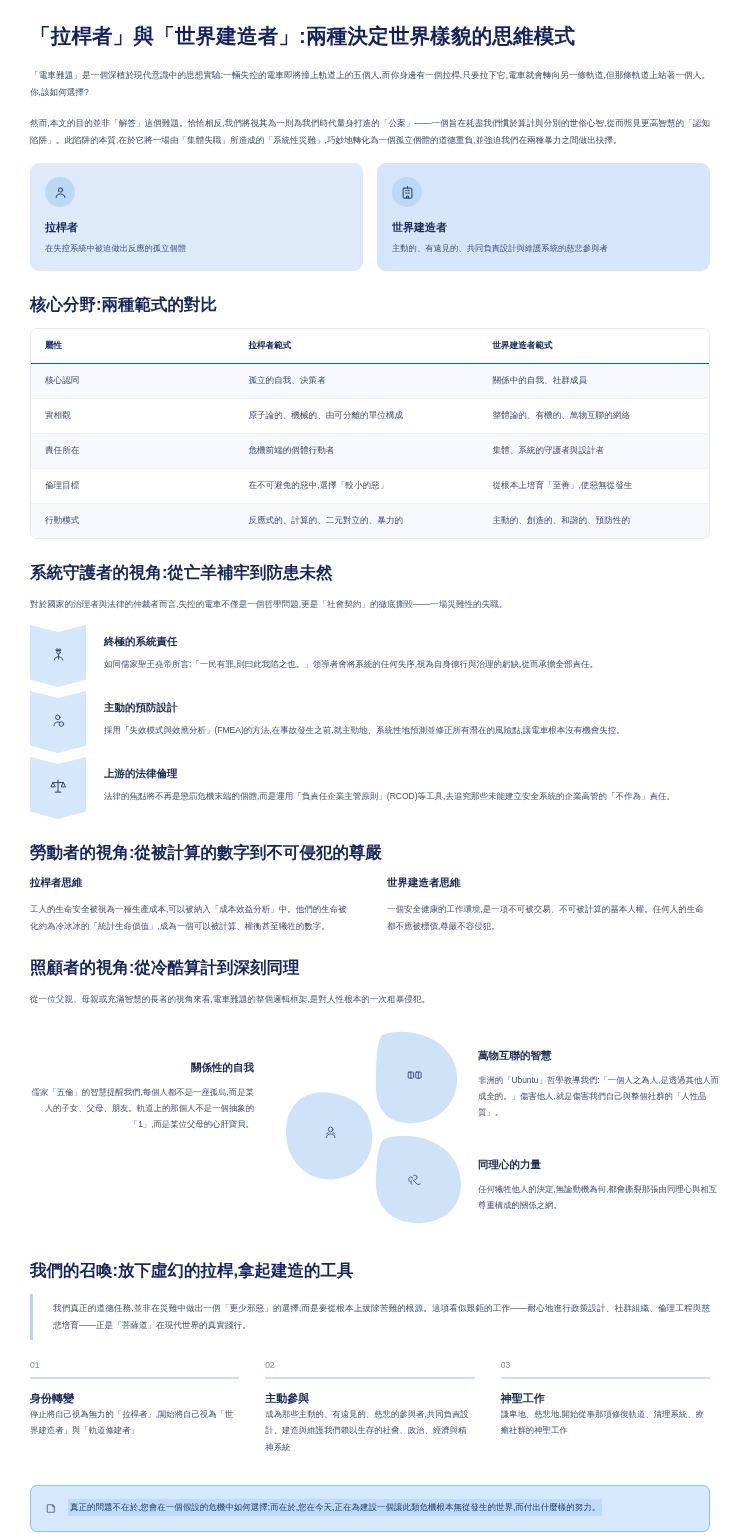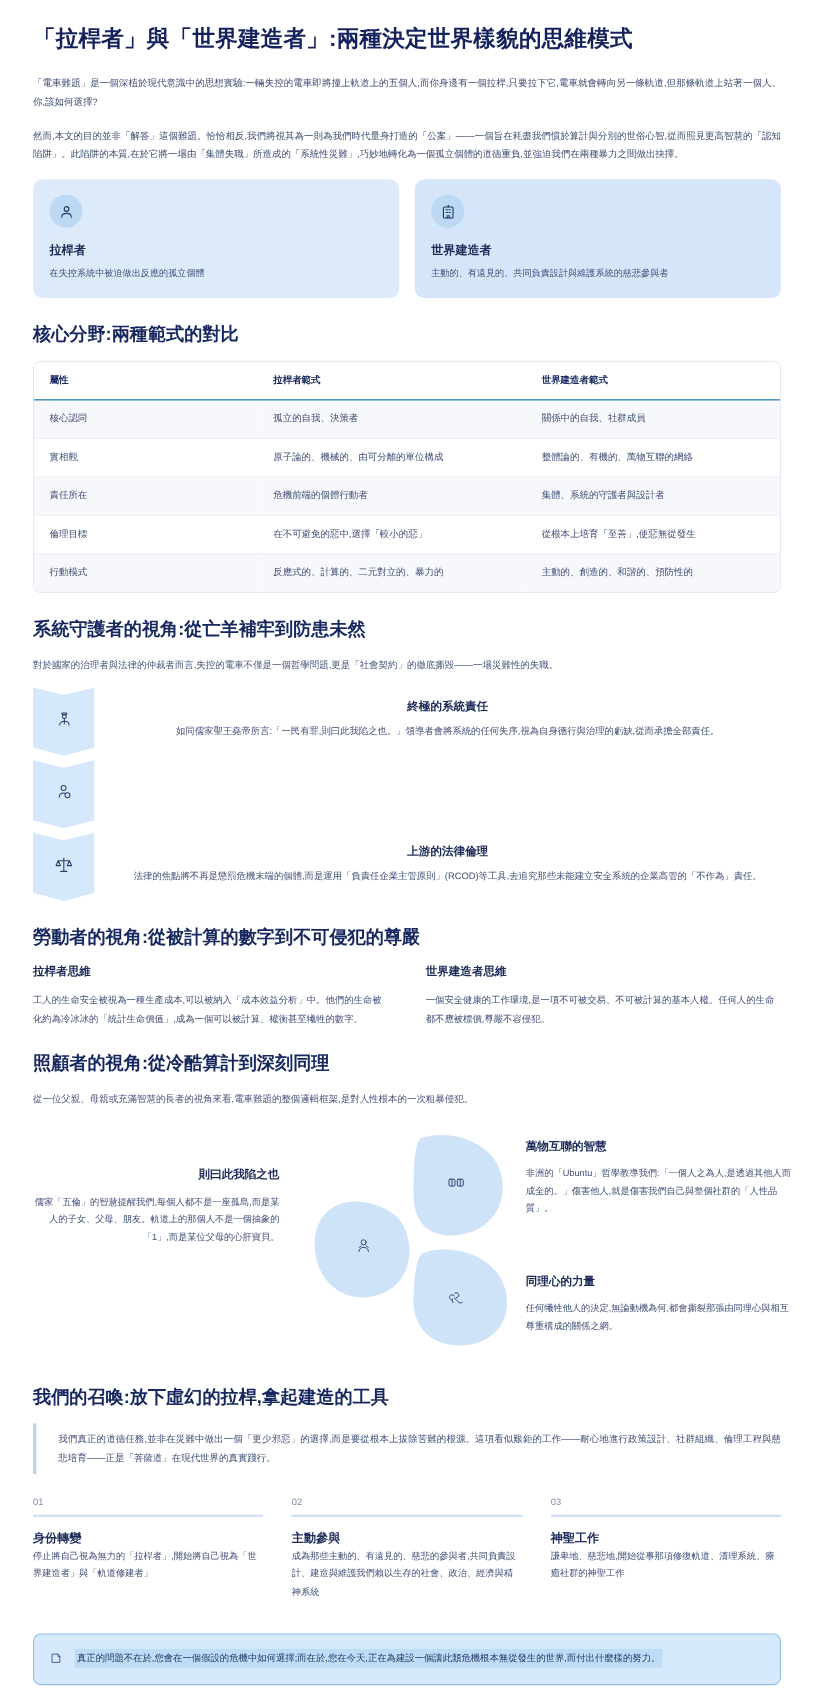--- a/index.html
+++ b/index.html
@@ -113,21 +113,20 @@
   col.c1 { width: 30%; }
   col.c2 { width: 36%; }
   col.c3 { width: 34%; }
 
   
   .timeline { margin-top: 4px; }
   .tl-item {
     display: flex;
     align-items: flex-start;
     margin-bottom: 4px;
-    text-align: center;
   }
   .tl-chev {
     width: 56px;
     min-height: 62px;
     background: #d5e7fa;
     -webkit-clip-path: polygon(0 0, 50% 11%, 100% 0, 100% 88%, 50% 100%, 0 88%);
     clip-path: polygon(0 0, 50% 11%, 100% 0, 100% 88%, 50% 100%, 0 88%);
     display: flex; align-items: center; justify-content: center;
     flex: 0 0 56px;
     margin-right: 18px;
@@ -166,21 +165,21 @@
     height: 218px;
     margin-top: 6px;
   }
   .petal-svg { position: absolute; left: 254px; top: 8px; }
   .petal-left {
     position: absolute;
     left: 0; top: 40px;
     width: 224px;
     text-align: right;
   }
-  .petal-right-1 { position: absolute; left: 448px; top: 14px; width: 246px; }
+  .petal-right-1 { position: absolute; left: 448px; top: 28px; width: 246px; }
   .petal-right-2 { position: absolute; left: 448px; top: 137px; width: 246px; }
   .petal-title {
     font-size: 10.5px;
     font-weight: 700;
     color: #1b2a58;
     margin-bottom: 9px;
   }
   .petal-text {
     font-size: 8.4px;
     line-height: 1.95;
@@ -348,20 +347,24 @@
     <div class="tl-item">
       <div class="tl-chev">
         <span>
           <svg width="17" height="17" viewBox="0 0 24 24" fill="none" stroke="#2d3f6b" stroke-width="1.3" stroke-linecap="round" stroke-linejoin="round">
             <circle cx="11" cy="7.5" r="3.2"></circle>
             <path d="M5.5 19.5c0-3.4 2.6-5.4 5.5-5.4 1 0 2 .25 2.8.7"></path>
             <circle cx="16" cy="17" r="3.2"></circle>
           </svg>
         </span>
       </div>
+      <div class="tl-body">
+        <div class="tl-title">主動的預防設計</div>
+        <div class="tl-desc">採用「失效模式與效應分析」(FMEA)的方法,在事故發生之前,就主動地、系統性地預測並修正所有潛在的風險點,讓電車根本沒有機會失控。</div>
+      </div>
     </div>
 
     <div class="tl-item">
       <div class="tl-chev">
         <span>
           <svg width="18" height="18" viewBox="0 0 24 24" fill="none" stroke="#2d3f6b" stroke-width="1.3" stroke-linecap="round" stroke-linejoin="round">
             <path d="M12 4.2v15.4"></path>
             <path d="M5.2 7.4h13.6"></path>
             <path d="M8.2 20.2h7.6"></path>
             <path d="M5.2 7.4 2.6 13.2h5.2z"></path>
@@ -413,21 +416,21 @@
       </g>
       <g stroke="#2d3f6b" stroke-width="1.2" fill="none" stroke-linecap="round" stroke-linejoin="round" transform="translate(122,142) scale(0.72)">
         <path d="M9.4 9.6c-1.6-1.8-4.4-1.5-5.4.6-.9 1.9.2 3.8 2 4.7"></path>
         <path d="M10.6 6.4c1.9-1.2 4.3-.2 4.7 1.9.4 2-1.2 3.5-3 3.8"></path>
         <path d="M9.8 12.4c1.6 1.2 3.2 3 4.4 4.6 1.5 2 4 2.3 5.6 1"></path>
         <path d="M7.4 13.8c-.8 1.6-.6 3.4.6 4.6"></path>
       </g>
     </svg>
 
     <div class="petal-left">
-      <div class="petal-title">則曰此我陷之也</div>
+      <div class="petal-title">關係性的自我</div>
       <div class="petal-text">儒家「五倫」的智慧提醒我們,每個人都不是一座孤島,而是某人的子女、父母、朋友。軌道上的那個人不是一個抽象的「1」,而是某位父母的心肝寶貝。</div>
     </div>
 
     <div class="petal-right-1">
       <div class="petal-title">萬物互聯的智慧</div>
       <div class="petal-text">非洲的「Ubuntu」哲學教導我們:「一個人之為人,是透過其他人而成全的。」傷害他人,就是傷害我們自己與整個社群的「人性品質」。</div>
     </div>
 
     <div class="petal-right-2">
       <div class="petal-title">同理心的力量</div>

